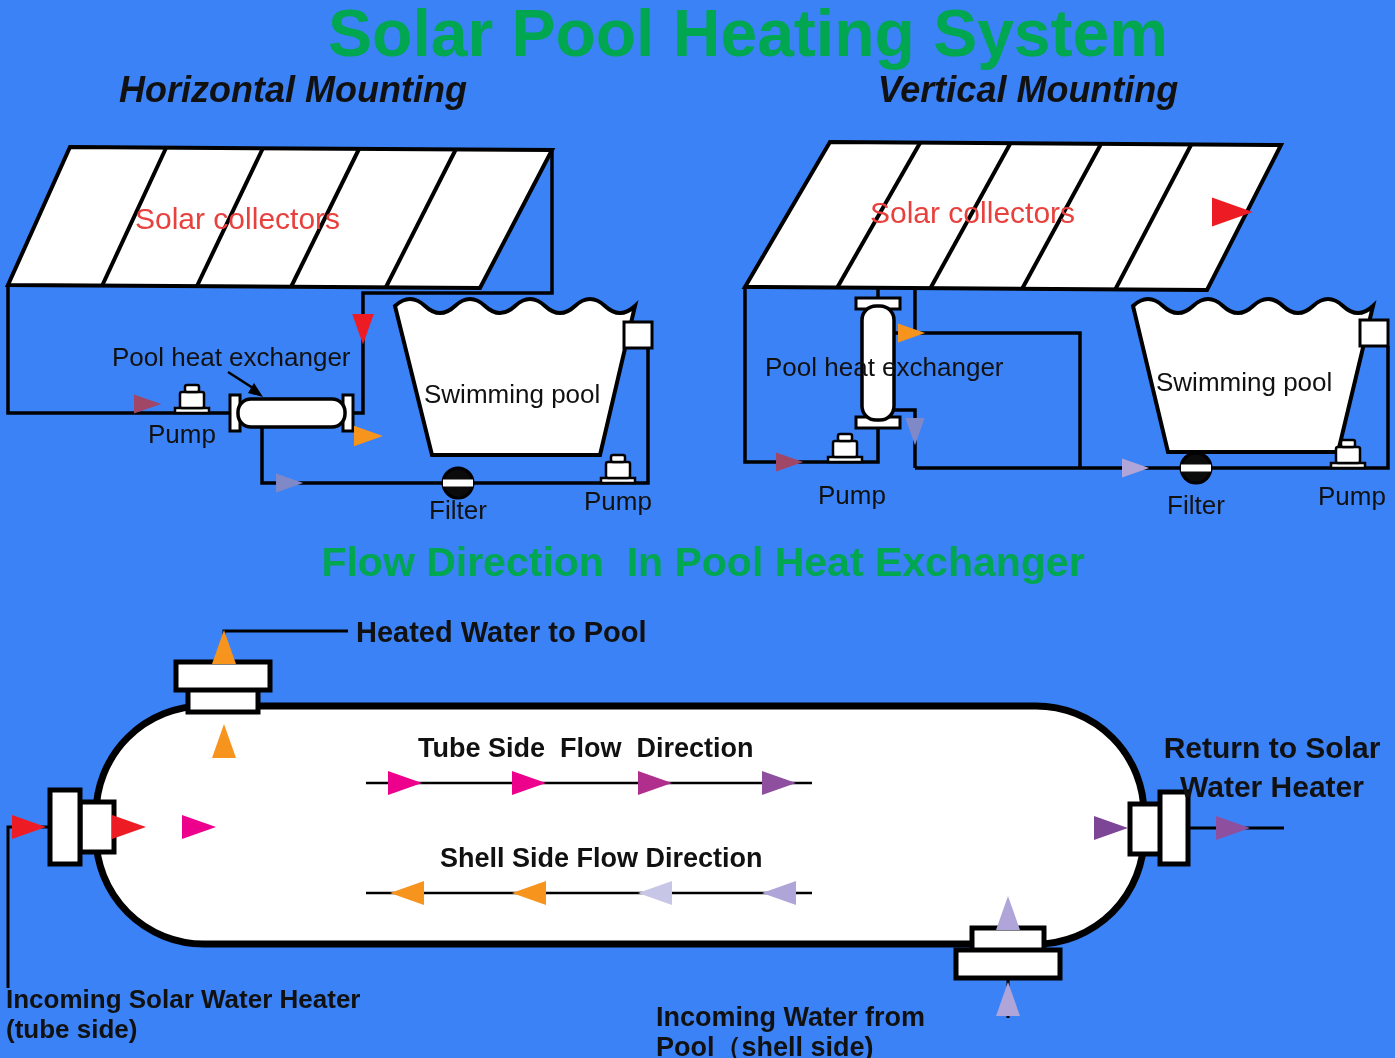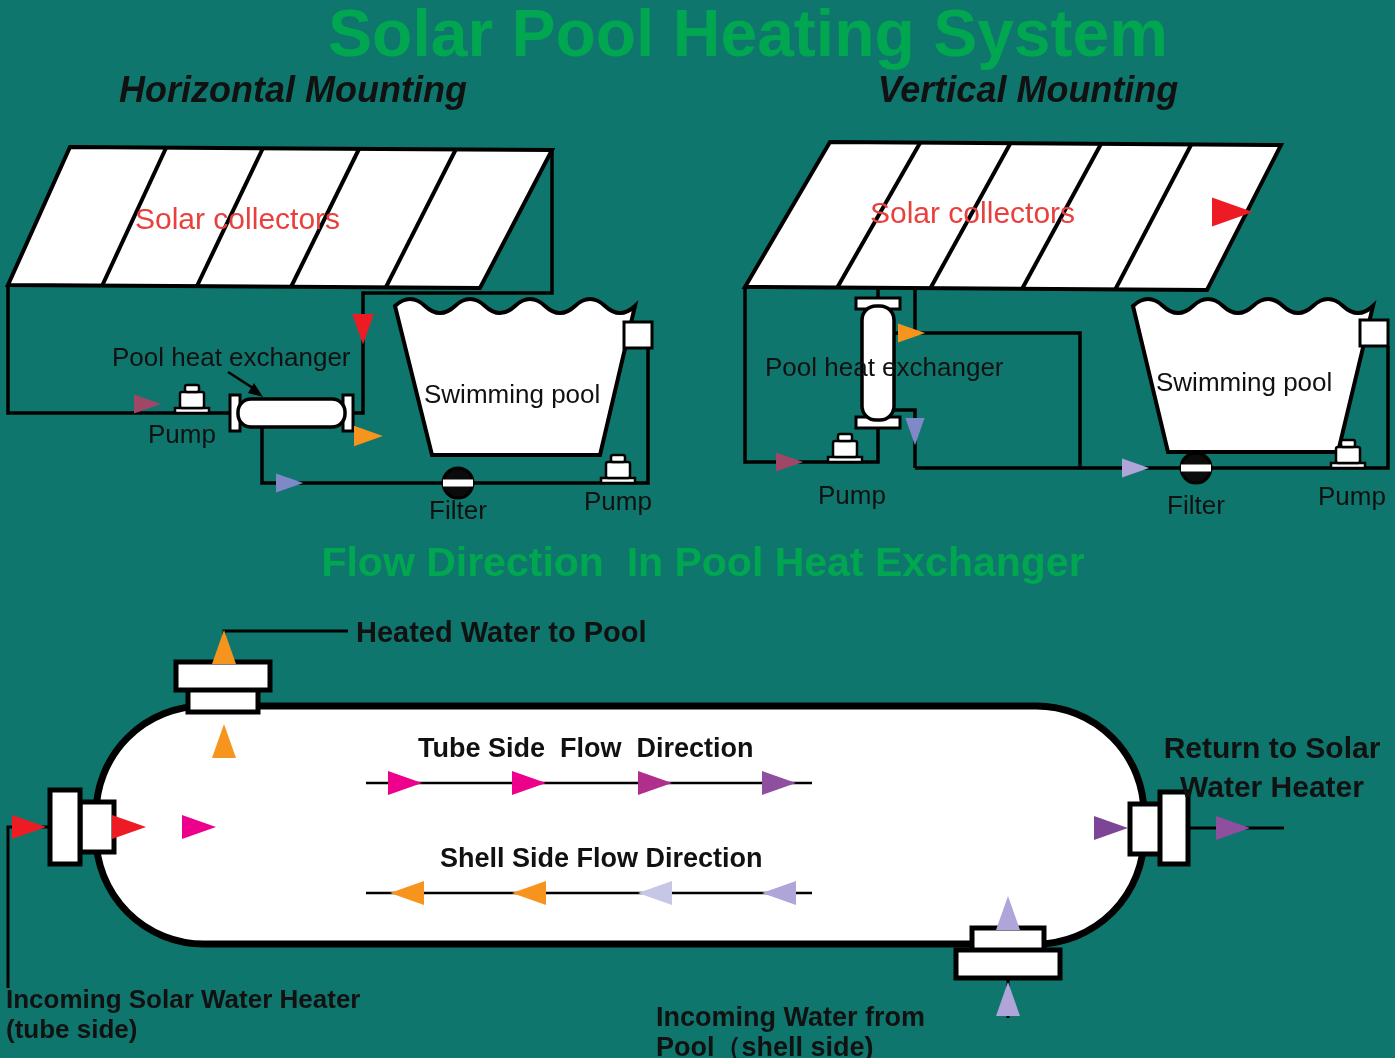--- a/index.html
+++ b/index.html
@@ -1,16 +1,16 @@
 <!DOCTYPE html>
 <html><head>
 <meta charset="utf-8">
 <style>
   html,body{margin:0;padding:0;background:#fff}
-  #stage{width:1395px;height:1058px;background:#0f766e}
+  #stage{width:1395px;height:1058px;background:#3b82f6}
   svg{display:block}
   text{font-family:"Liberation Sans",sans-serif}
   .f-title{font-size:66px;font-weight:700}
   .f-head{font-size:36px;font-weight:700;font-style:italic}
   .f-col{font-size:30px}
   .f-lbl{font-size:26px}
   .f-flow{font-size:41px;font-weight:700}
   .f-b29{font-size:29px;font-weight:700}
   .f-b27{font-size:27px;font-weight:700}
   .f-b30{font-size:30px;font-weight:700}

